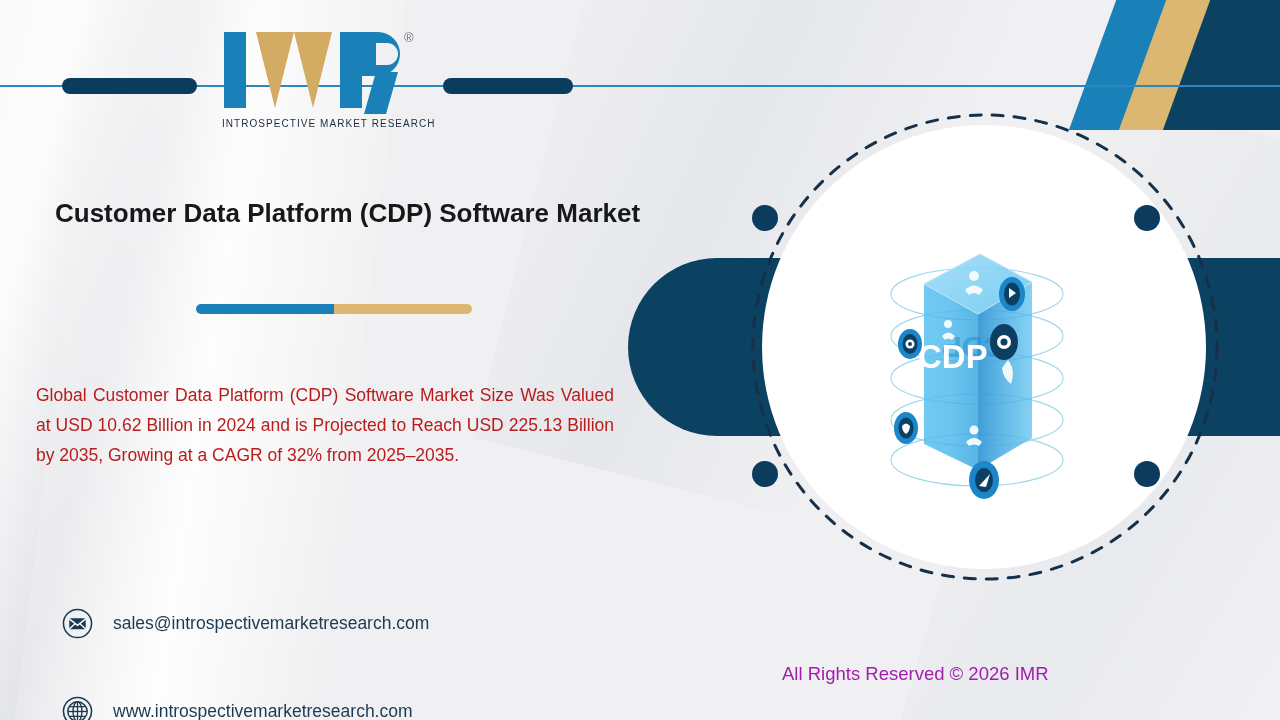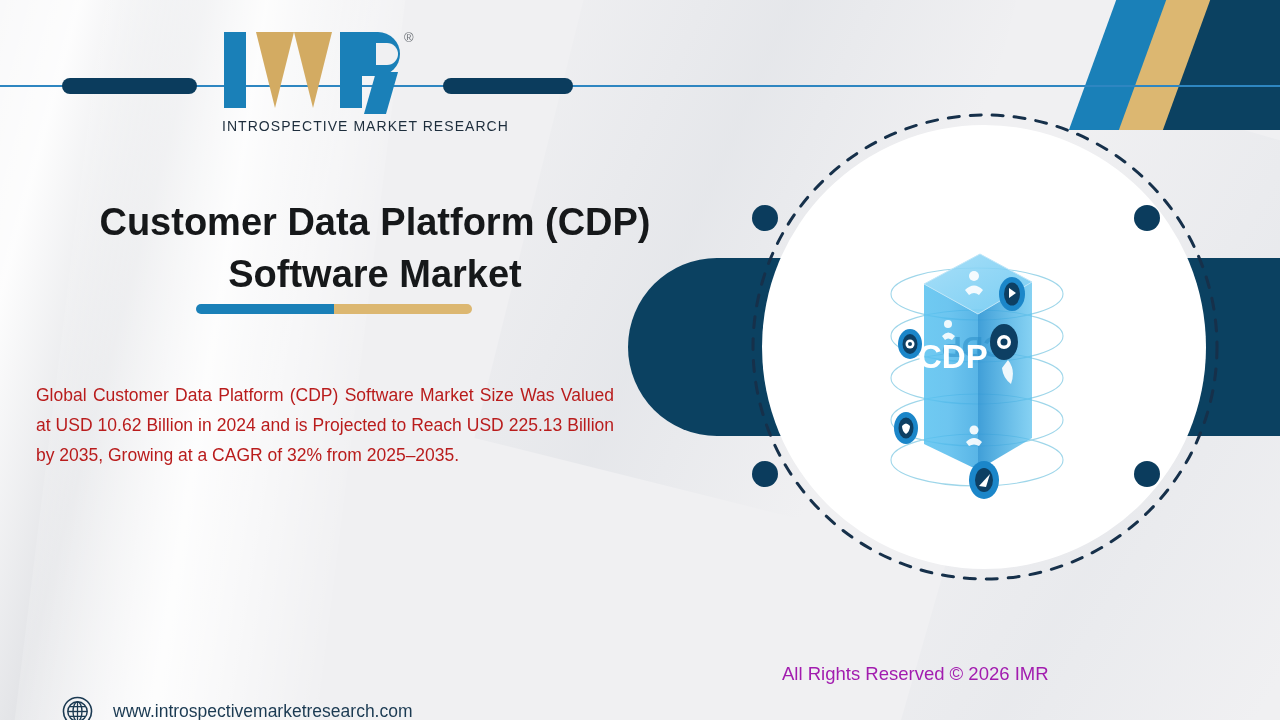--- a/index.html
+++ b/index.html
@@ -127,36 +127,35 @@
     transform: skewX(-16deg);
   }
   .mark-reg {
     position: absolute; left: 182px; top: 4px;
     font-size: 13px; color: #6d7278;
   }
   .logo-wordmark {
     position: absolute; left: 0; top: 92px;
     width: 200px;
     text-align: left;
-    font-size: 14px;
+    font-size: 10px;
     letter-spacing: 1.05px;
     color: #1d2d3c;
     white-space: nowrap;
   }
 
   
   .title {
     position: absolute;
     left: 55px; top: 196px;
     width: 640px;
-    font-size: 38px;
+    font-size: 26px;
     font-weight: bold;
     line-height: 1.38;
     color: #16181a;
-    text-align: center;
   }
   .accent-bar {
     position: absolute;
     left: 196px; top: 304px;
     width: 276px; height: 10px;
     border-radius: 5px;
     overflow: hidden;
     display: flex;
   }
   .accent-bar .seg-blue { width: 50%; background: #1a80b8; }
@@ -371,20 +370,29 @@
         <path d="M40 194 q4 -5 8 0 q0 5 -4 8 q-4 -3 -4 -8 z" fill="#ffffff"></path>
       </g>
       <g>
         <ellipse cx="122" cy="248" rx="15" ry="19" fill="#1b86c9"></ellipse>
         <ellipse cx="122" cy="248" rx="9" ry="12" fill="#0d3f63"></ellipse>
         <path d="M117 254 l11 -12 l-4 13 z" fill="#ffffff"></path>
       </g>
     </g>
   </svg>
 
+  <div class="contact contact-email">
+    <svg class="contact-icon" viewBox="0 0 32 32">
+      <circle cx="16" cy="16" r="14.5" fill="none" stroke="#1b3a52" stroke-width="1.6"></circle>
+      <rect x="7.5" y="10.5" width="17" height="11.5" rx="1.2" fill="#1b3a52"></rect>
+      <path d="M7.5 11.2 L16 18 L24.5 11.2" fill="none" stroke="#ffffff" stroke-width="1.5"></path>
+      <path d="M7.5 21.6 L13.5 16.2 M24.5 21.6 L18.5 16.2" fill="none" stroke="#ffffff" stroke-width="1.3"></path>
+    </svg>
+    <span class="contact-text">sales@introspectivemarketresearch.com</span>
+  </div>
 
   <div class="contact contact-web">
     <svg class="contact-icon" viewBox="0 0 32 32">
       <circle cx="16" cy="16" r="14.5" fill="none" stroke="#1b3a52" stroke-width="1.6"></circle>
       <circle cx="16" cy="16" r="10" fill="none" stroke="#1b3a52" stroke-width="1.5"></circle>
       <ellipse cx="16" cy="16" rx="4.6" ry="10" fill="none" stroke="#1b3a52" stroke-width="1.4"></ellipse>
       <path d="M6 16 H26" stroke="#1b3a52" stroke-width="1.4"></path>
       <path d="M7.6 11 H24.4 M7.6 21 H24.4" stroke="#1b3a52" stroke-width="1.2"></path>
       <path d="M16 6 V26" stroke="#1b3a52" stroke-width="1.3"></path>
     </svg>

